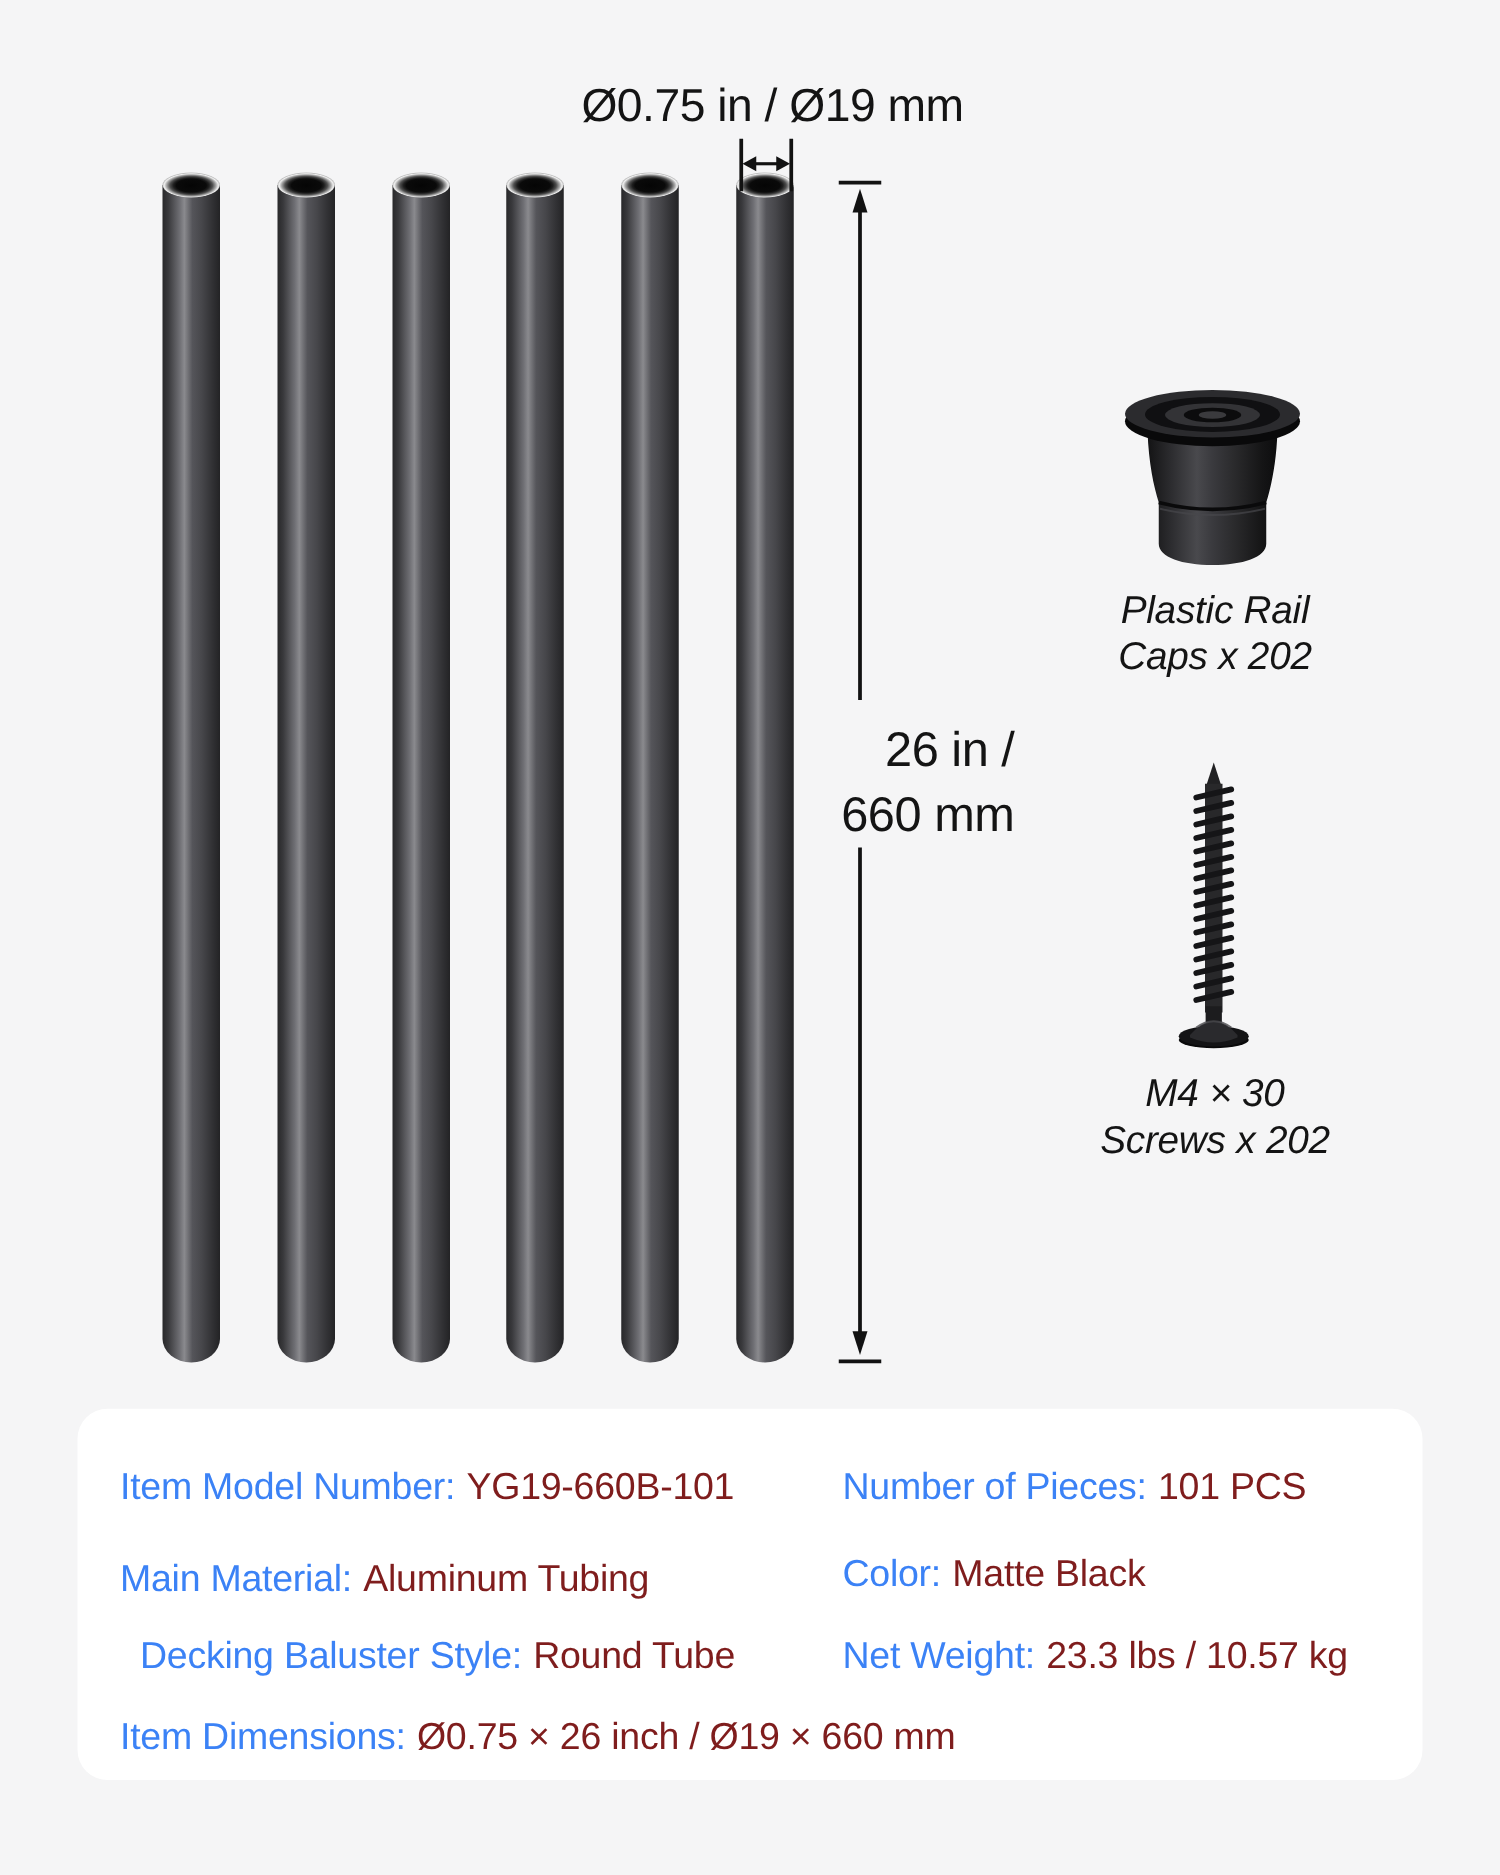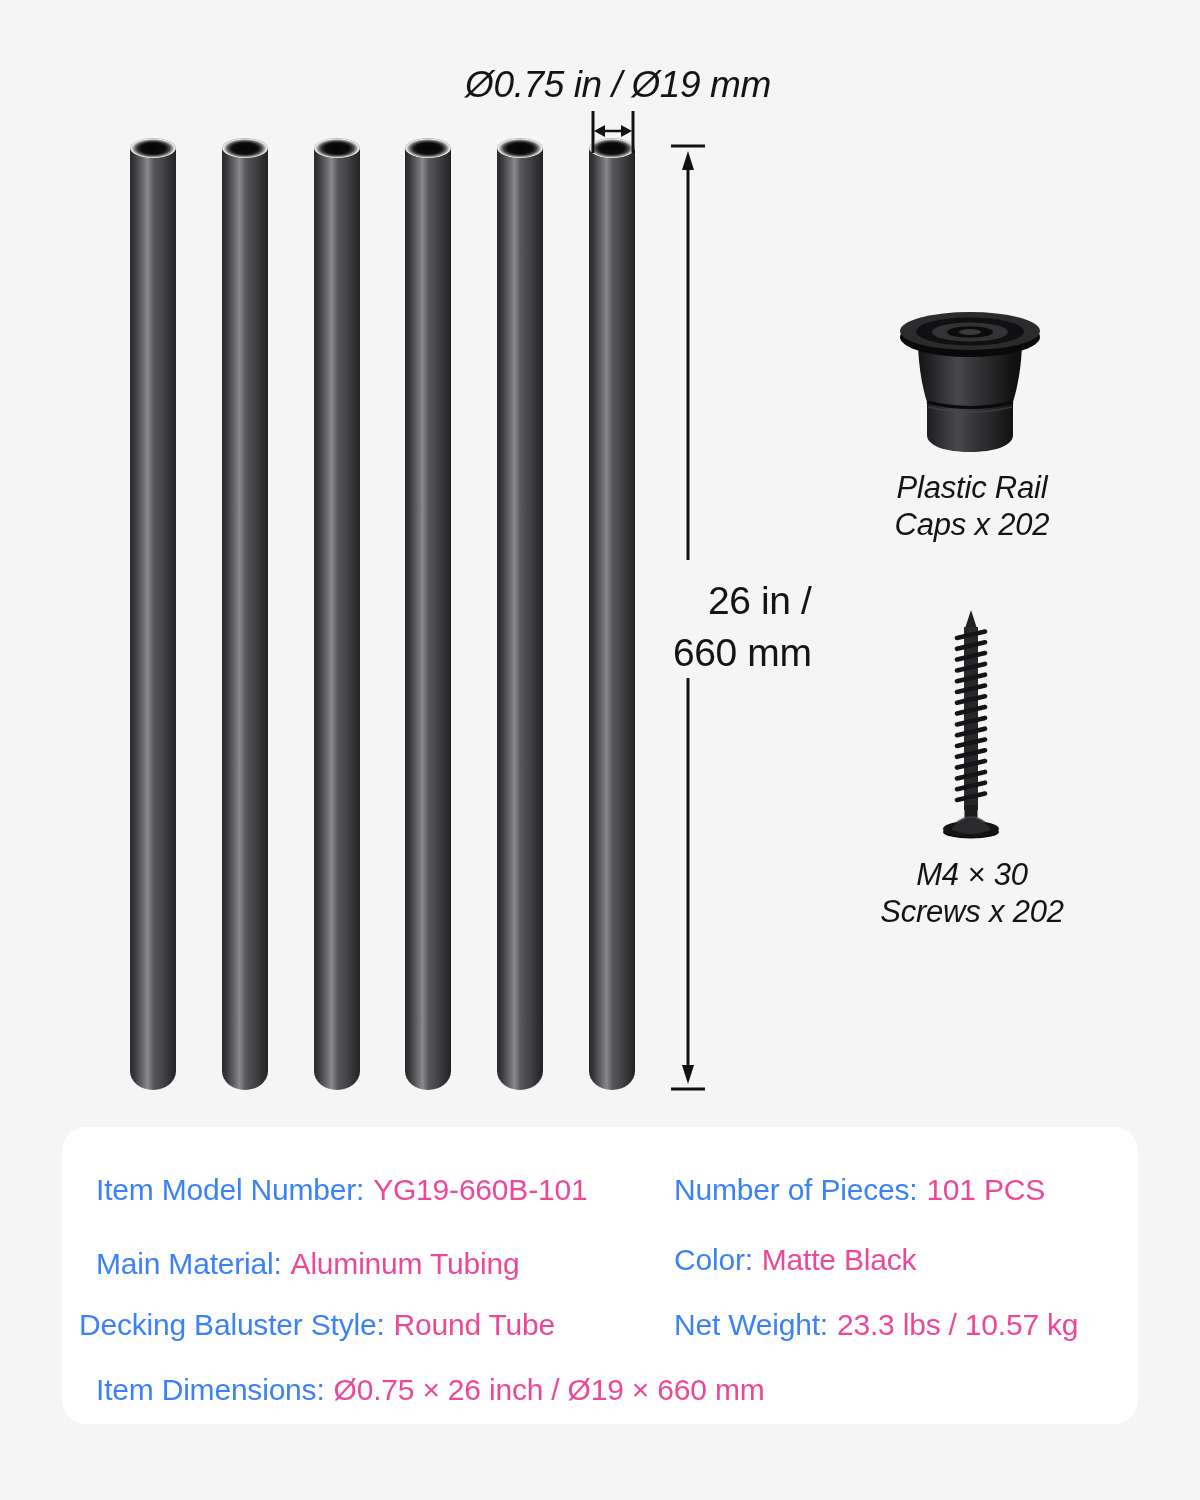--- a/index.html
+++ b/index.html
@@ -23,21 +23,21 @@
       #a8a8a8 86%, #efefef 94%, #bdbdbd 100%);
   }
   .t1{left:130px}.t2{left:222px}.t3{left:314px}
   .t4{left:405px}.t5{left:497px}.t6{left:589px}
 
   .dims{position:absolute;left:0;top:0;width:1200px;height:1500px;pointer-events:none;}
 
   
   .dia-label{
     position:absolute;left:438px;top:64px;width:360px;
-    font-size:37px;letter-spacing:-.4px;text-align:center;white-space:nowrap;font-style:italic;
+    font-size:37px;letter-spacing:-.4px;text-align:center;white-space:nowrap;
   }
   .len-label{
     position:absolute;left:673px;top:575px;
     font-size:39px;line-height:52px;letter-spacing:-.4px;white-space:nowrap;text-align:right;
   }
 
   
   .cap-art{position:absolute;left:898px;top:309px;width:144px;height:146px;}
   .screw-art{position:absolute;left:940px;top:609px;width:62px;height:236px;}
   .hw-label{
@@ -50,24 +50,24 @@
   
   .spec-panel{
     position:absolute;left:62px;top:1127px;width:1076px;height:297px;
     background:#ffffff;border-radius:24px;
   }
   .spec{
     position:absolute;font-size:30px;line-height:34px;white-space:nowrap;
     letter-spacing:-.2px;
   }
   .spec .k{color:#3b82f6;margin-right:9px;}
-  .spec .v{color:#ec4899;}
+  .spec .v{color:#7f1d1d;}
   .p0{left:34px;top:46px;}  .p1{left:612px;top:46px;}
   .p2{left:34px;top:120px;} .p3{left:612px;top:116px;}
-  .p4{left:17px;top:181px;} .p5{left:612px;top:181px;}
+  .p4{left:50px;top:181px;} .p5{left:612px;top:181px;}
   .p6{left:34px;top:246px;}
 </style>
 </head>
 <body>
 
 <div class="stage">
 
   <div>
     <div class="tube t1">
         <span class="mouth"></span>

